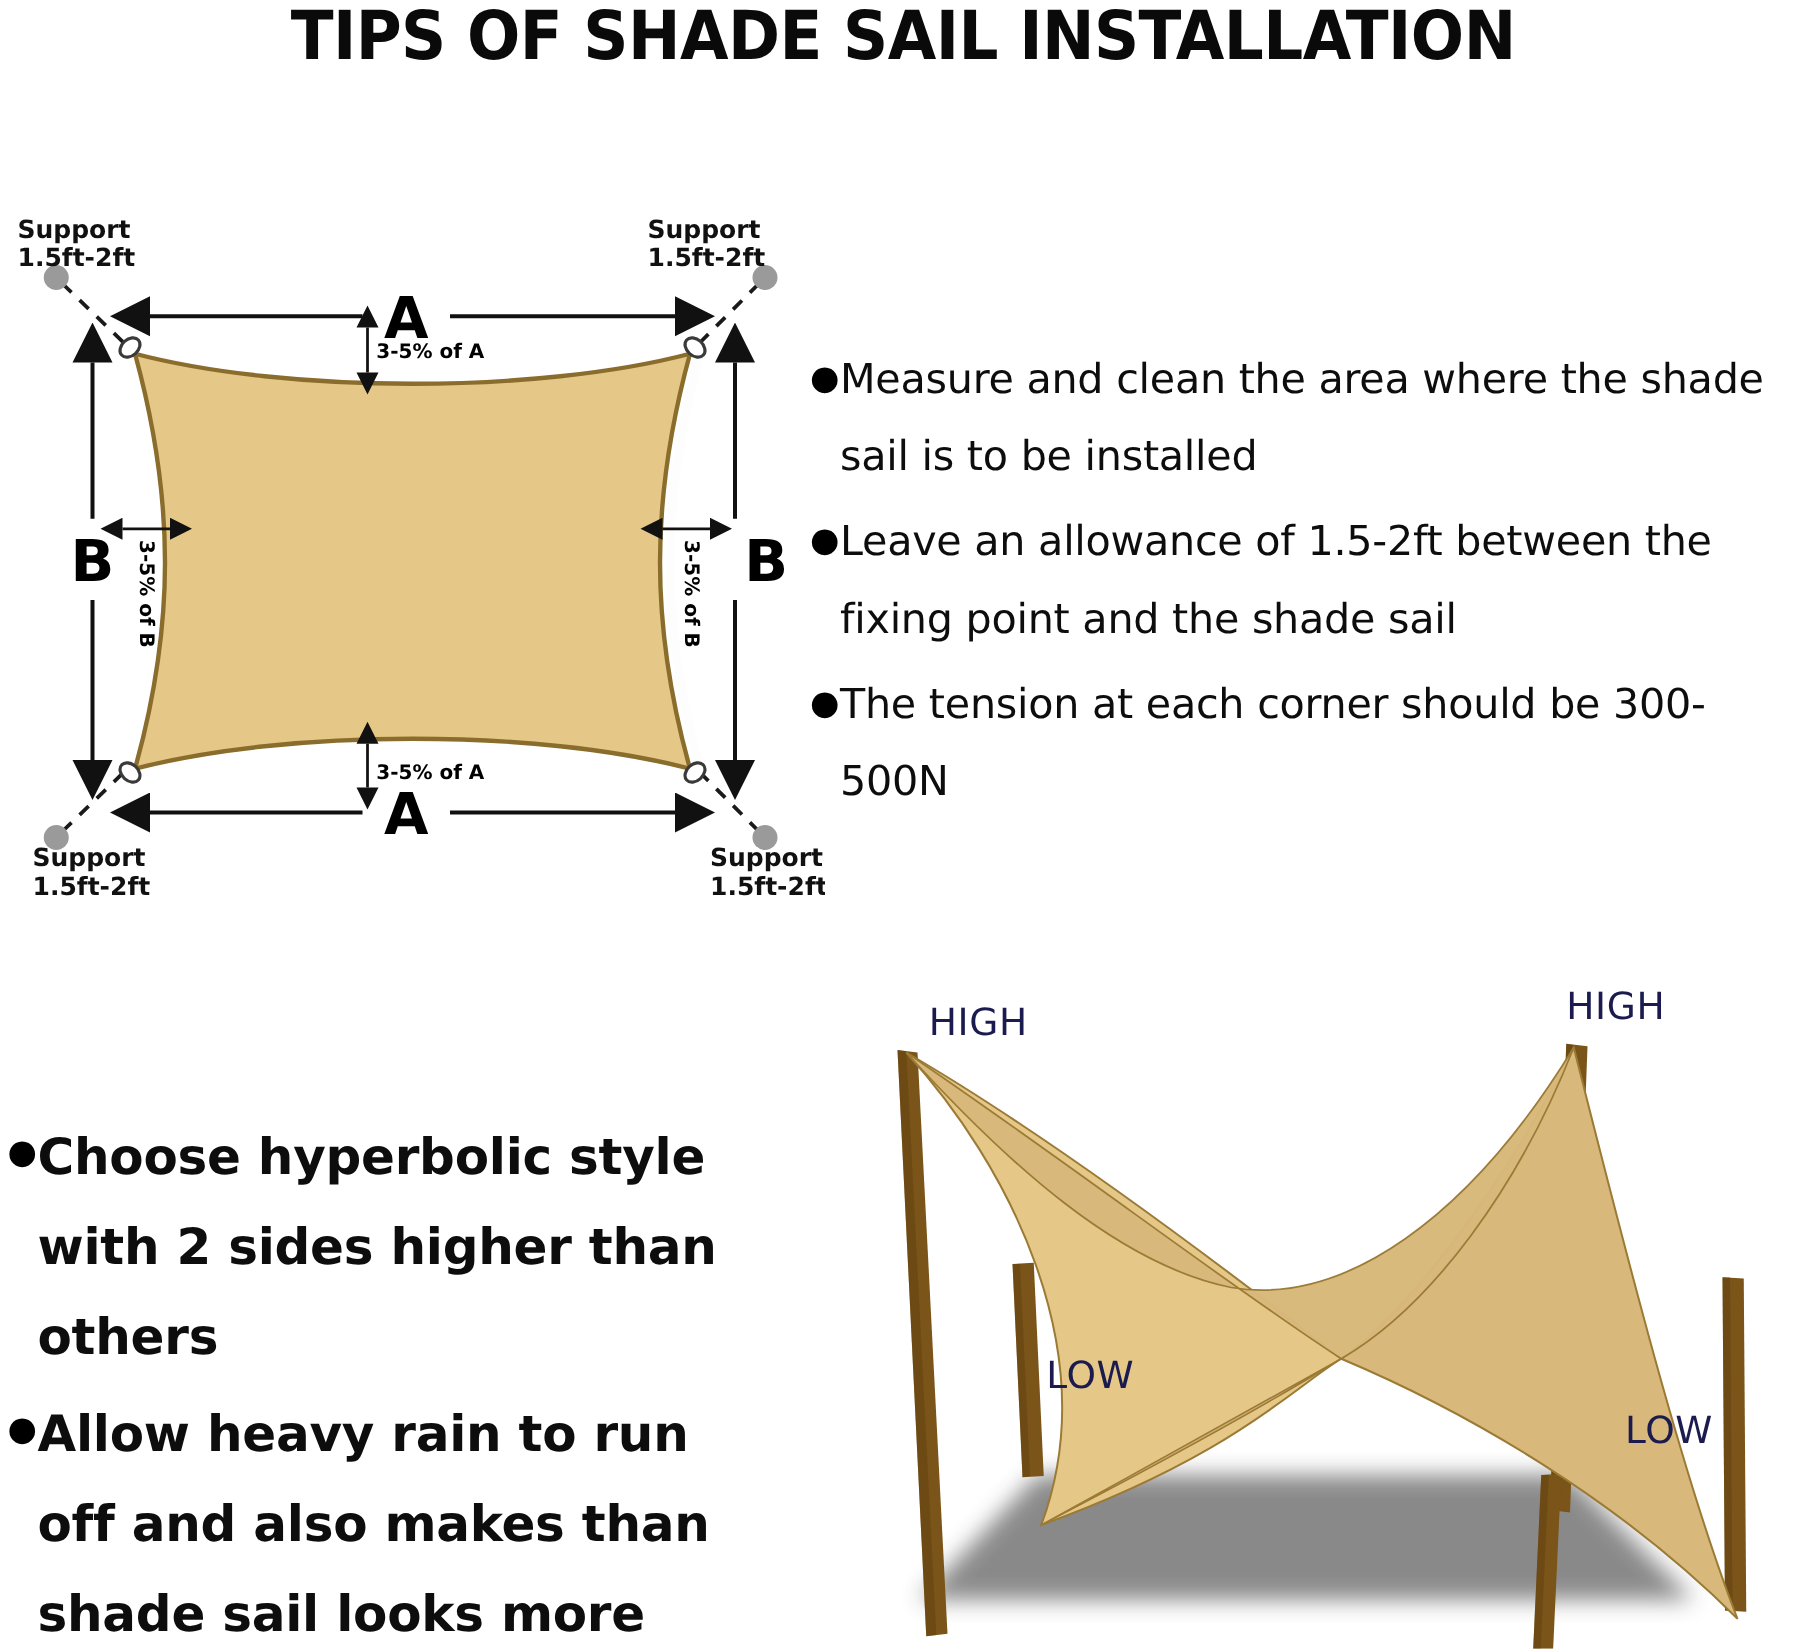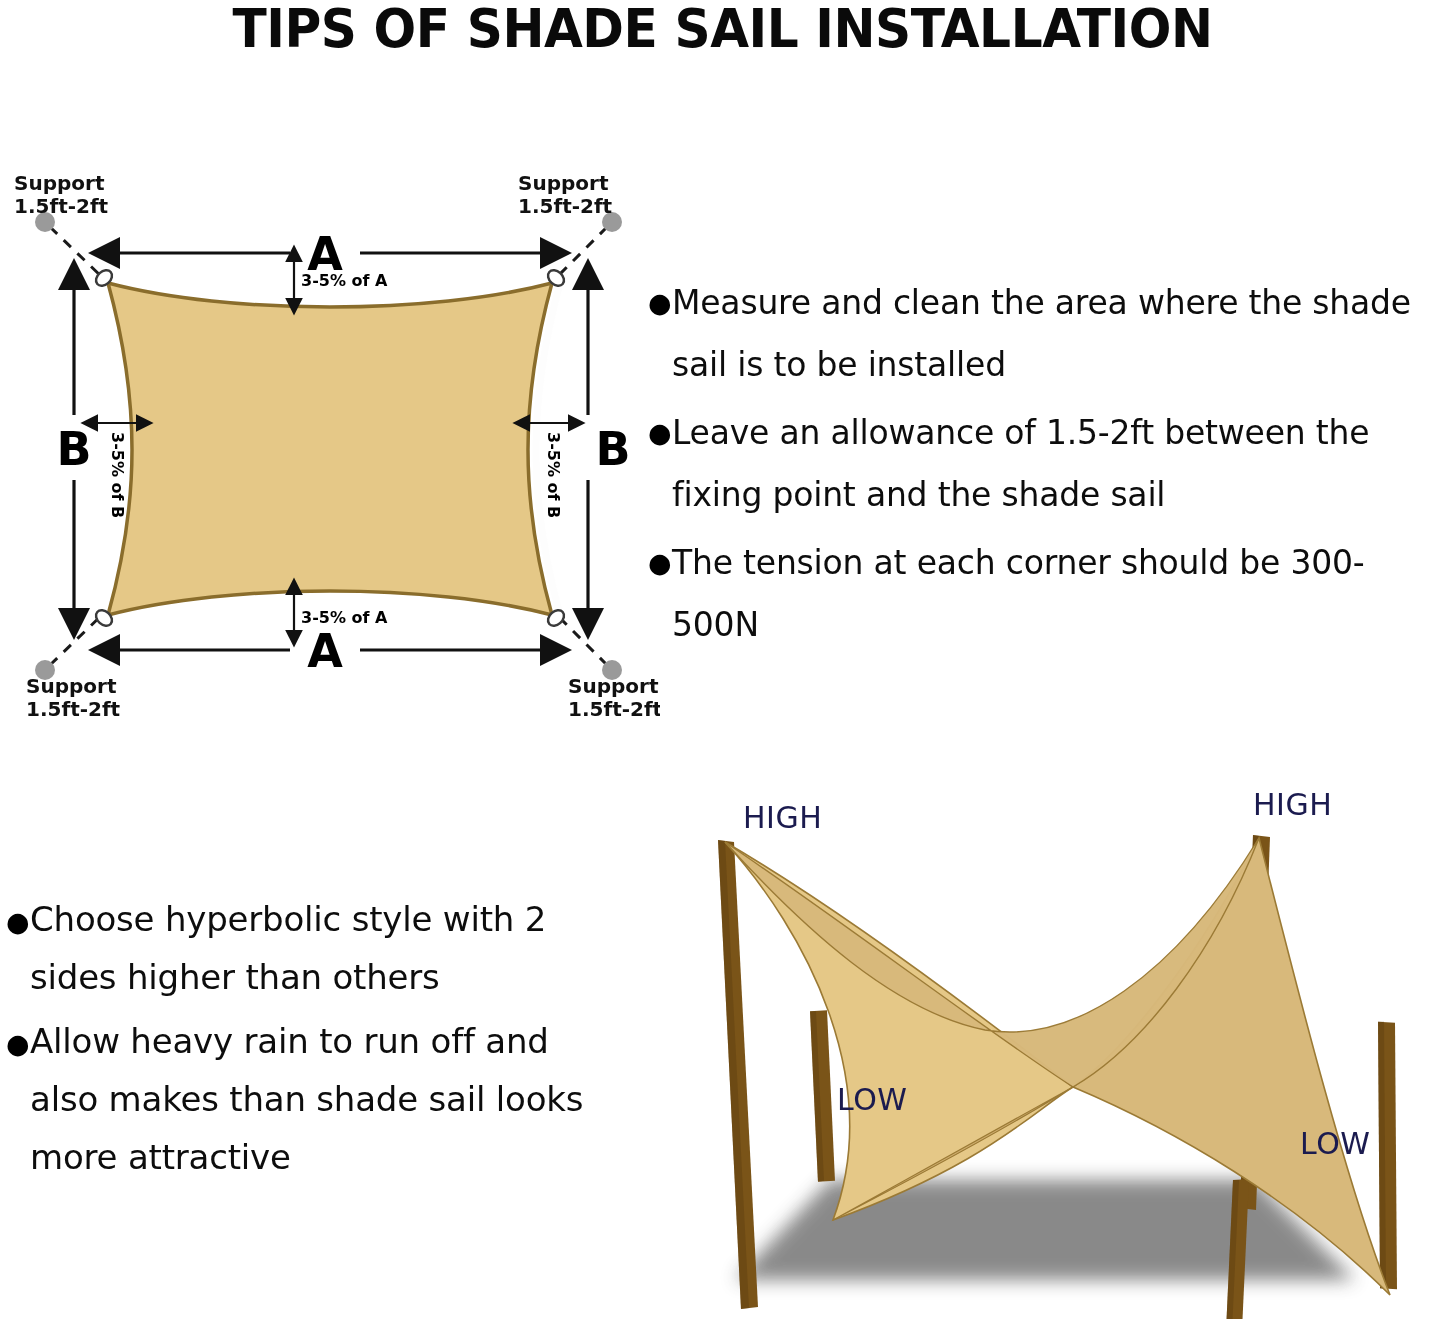--- a/index.html
+++ b/index.html
@@ -79,22 +79,23 @@
     left: 6px;
     top: 890px;
     width: 620px;
   }
   #style-list .bullet-dot {
     width: 24px;
     font-size: 27px;
     line-height: 63px;
   }
   #style-list .bullet-text {
-    font-size: 34px;
-    line-height: 58px;
+    font-size: 40px;
+    line-height: 72px;
+    font-weight: bold;
   }
 
   
   #hyper-illustration {
     position: absolute;
     left: 655px;
     top: 780px;
     width: 790px;
     height: 539px;
   }

